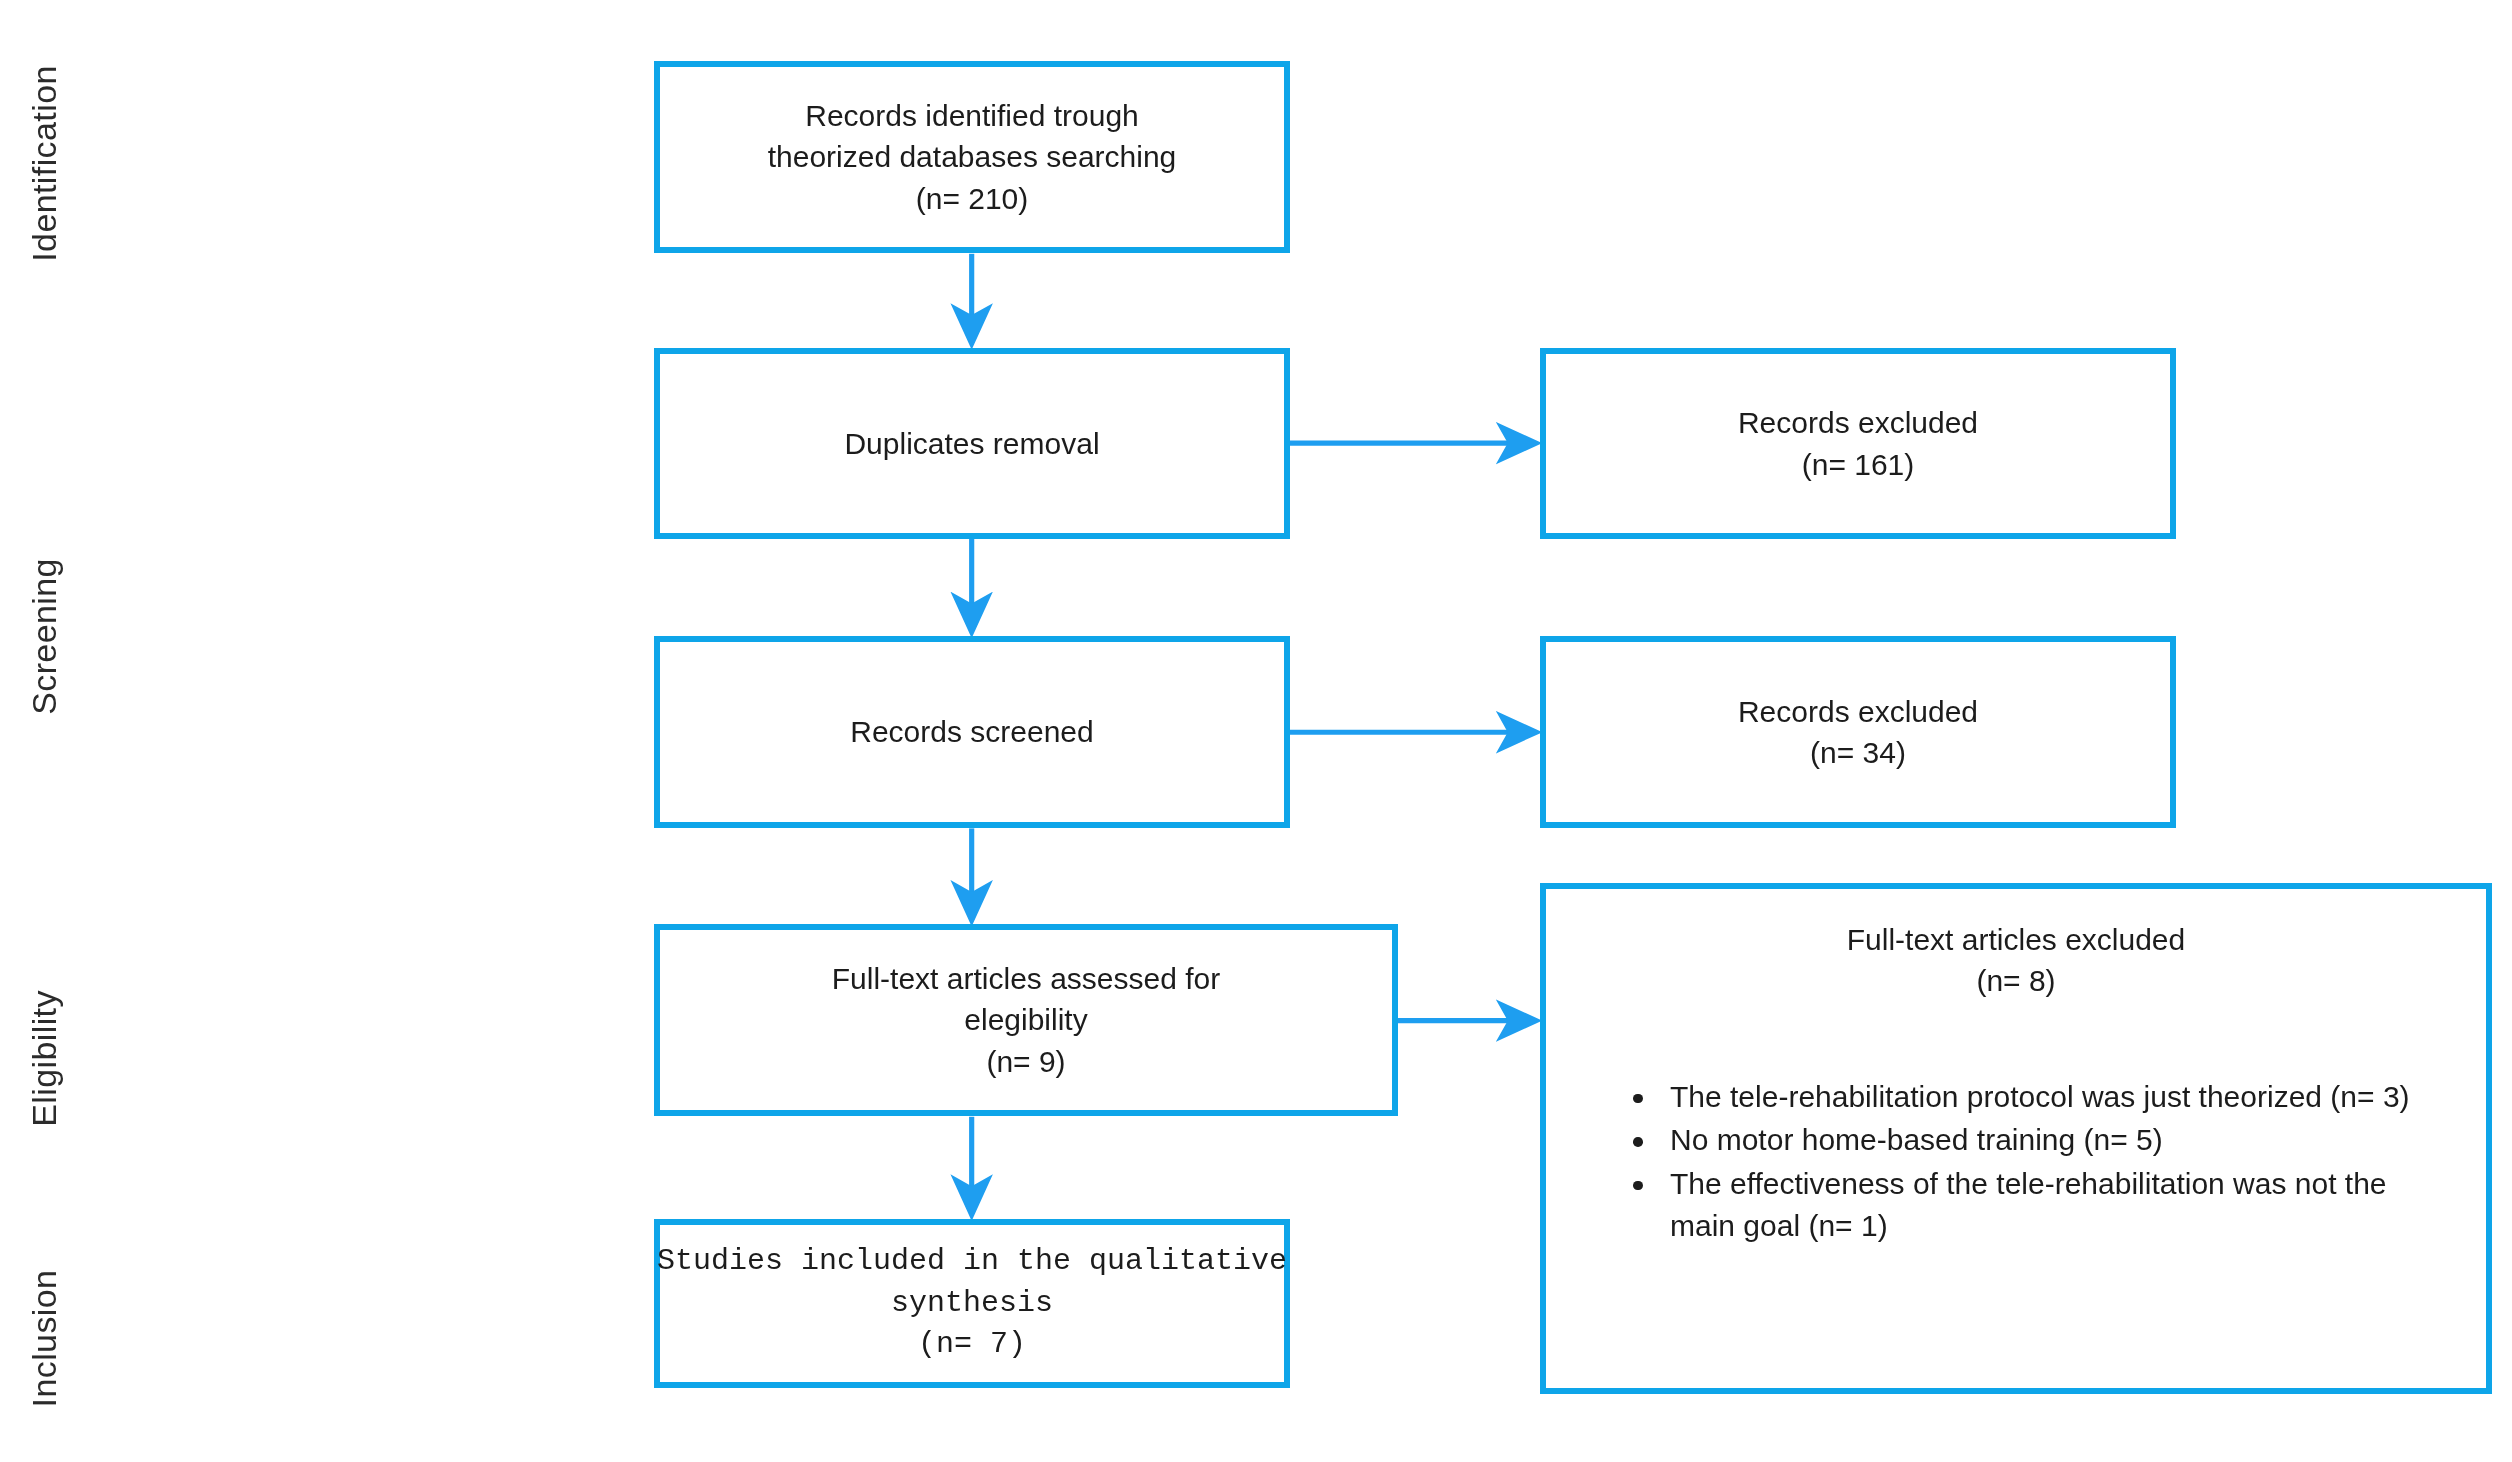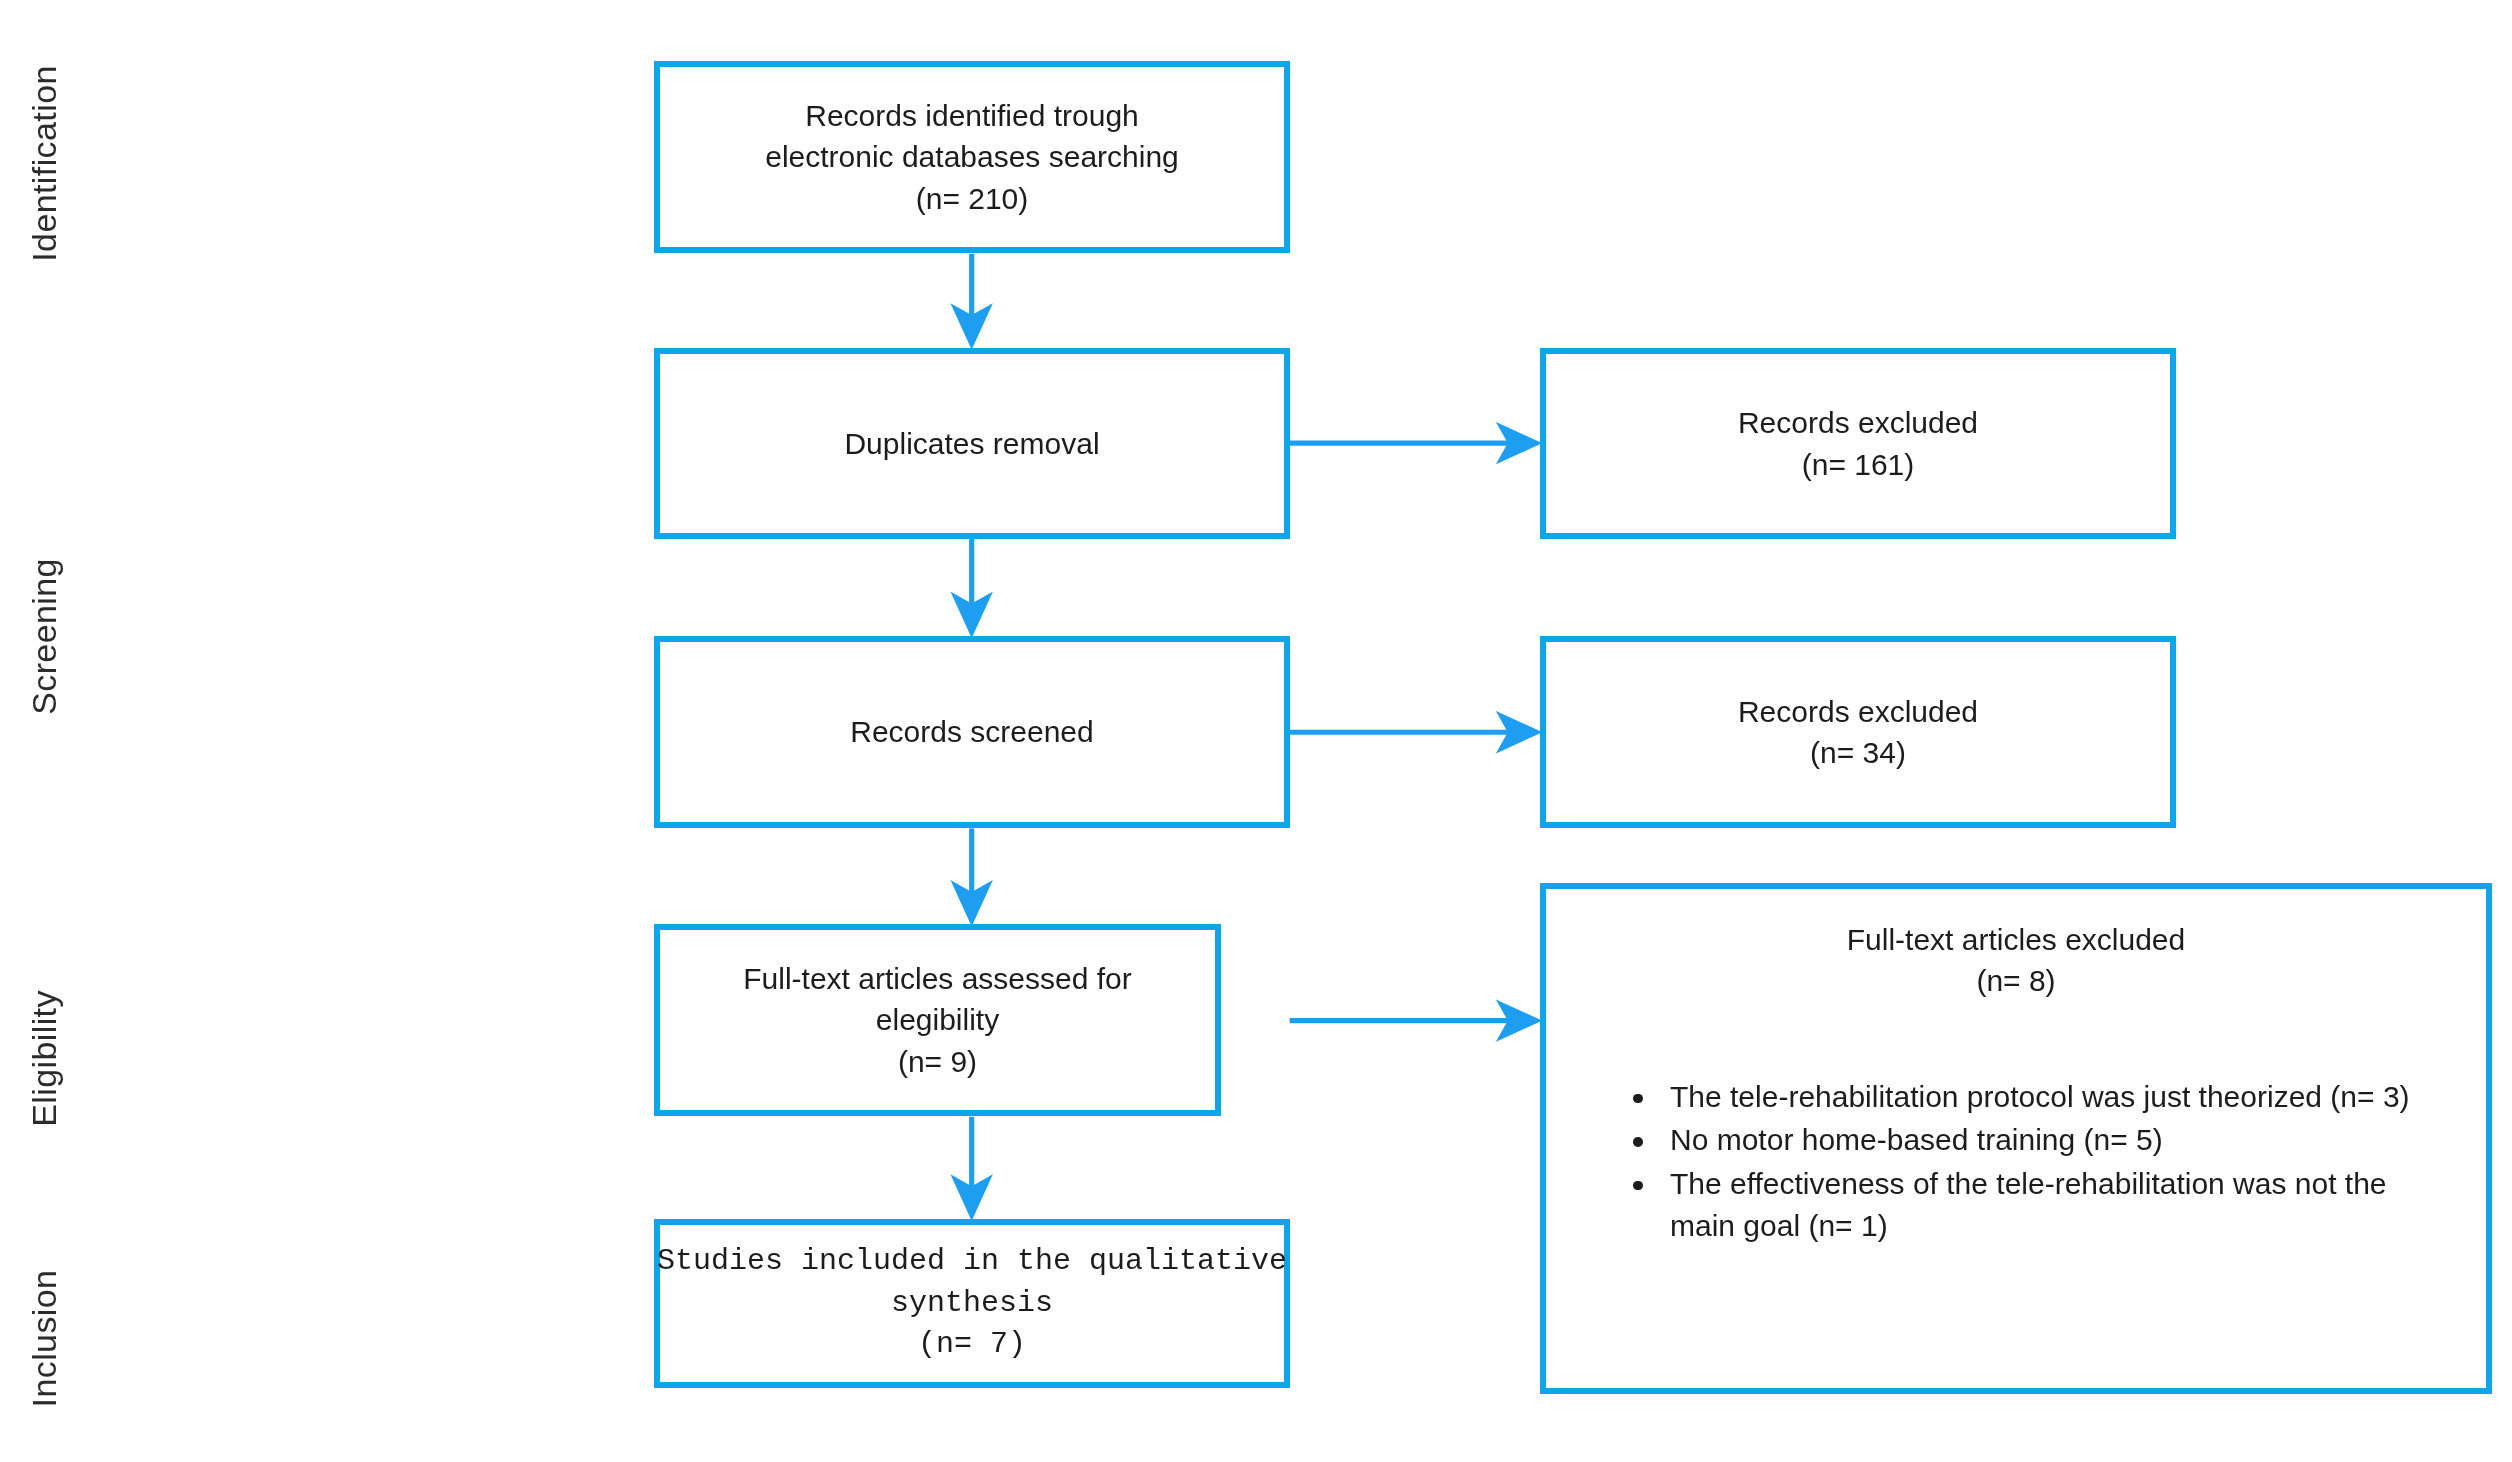--- a/index.html
+++ b/index.html
@@ -151,33 +151,33 @@
 
     <line x1="1744" y1="599" x2="2076" y2="599" stroke="#1E9EF0" stroke-width="7" marker-end="url(#arrowhead)"></line>
 
     <line x1="1744" y1="990" x2="2076" y2="990" stroke="#1E9EF0" stroke-width="7" marker-end="url(#arrowhead)"></line>
 
     <line x1="1744" y1="1380" x2="2076" y2="1380" stroke="#1E9EF0" stroke-width="7" marker-end="url(#arrowhead)"></line>
   </svg>
 
   <div class="box" style="left:654px; top:61px; width:636px; height:192px;">
     <div class="line">Records identified trough</div>
-    <div class="line">electronic databases searching</div>
+    <div class="line">theorized databases searching</div>
     <div class="line">(n= 210)</div>
   </div>
 
   <div class="box" style="left:654px; top:348px; width:636px; height:191px;">
     <div class="line">Duplicates removal</div>
   </div>
 
   <div class="box" style="left:654px; top:636px; width:636px; height:192px;">
     <div class="line">Records screened</div>
   </div>
 
-  <div class="box" style="left:654px; top:924px; width:567px; height:192px;">
+  <div class="box" style="left:654px; top:924px; width:744px; height:192px;">
     <div class="line">Full-text articles assessed for</div>
     <div class="line">elegibility</div>
     <div class="line">(n= 9)</div>
   </div>
 
   <div class="box" style="left:654px; top:1219px; width:636px; height:169px;font-family:Liberation Mono, monospace;">
     <div class="line">Studies included in the qualitative</div>
     <div class="line">synthesis</div>
     <div class="line">(n= 7)</div>
   </div>

